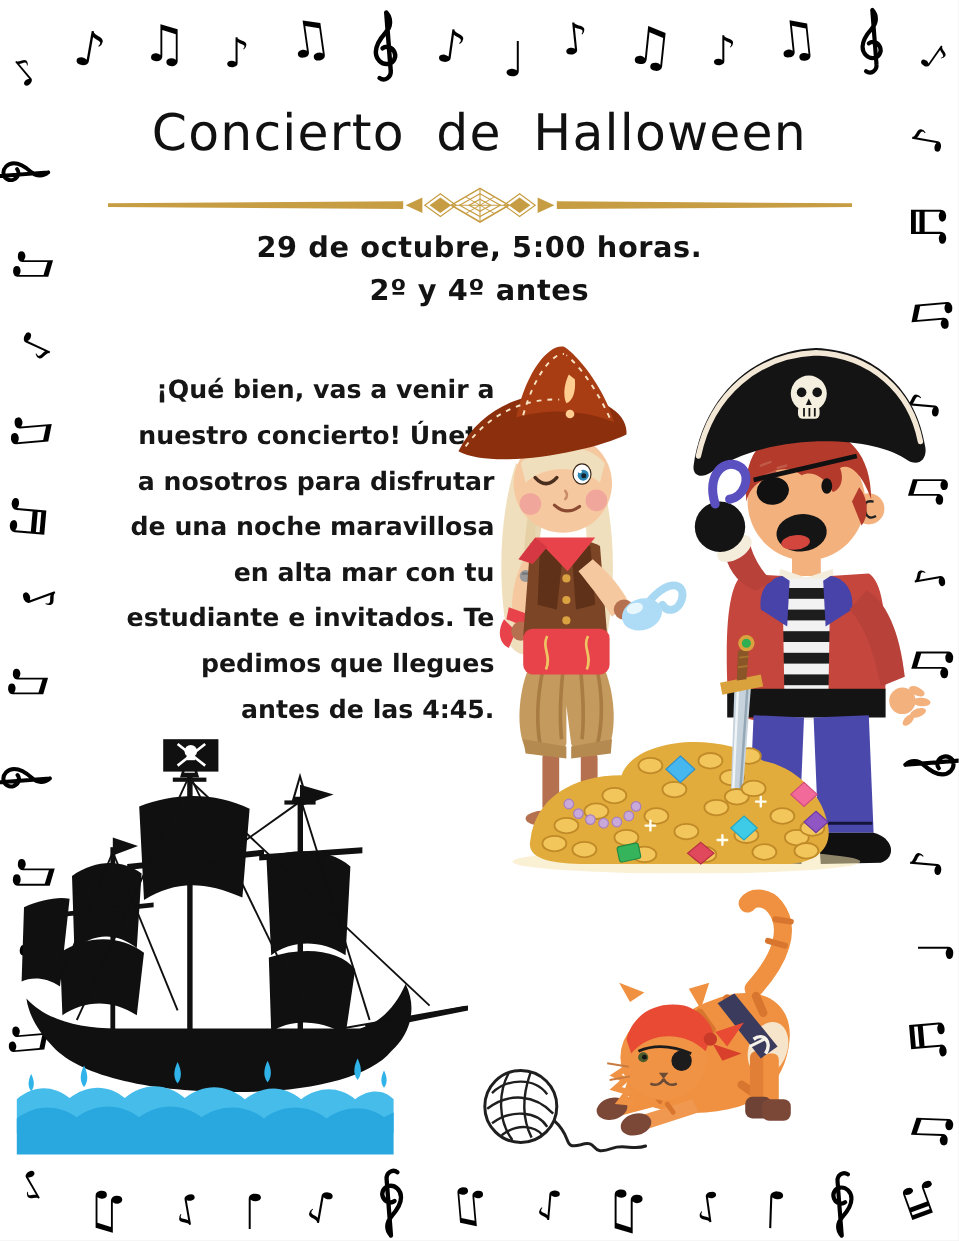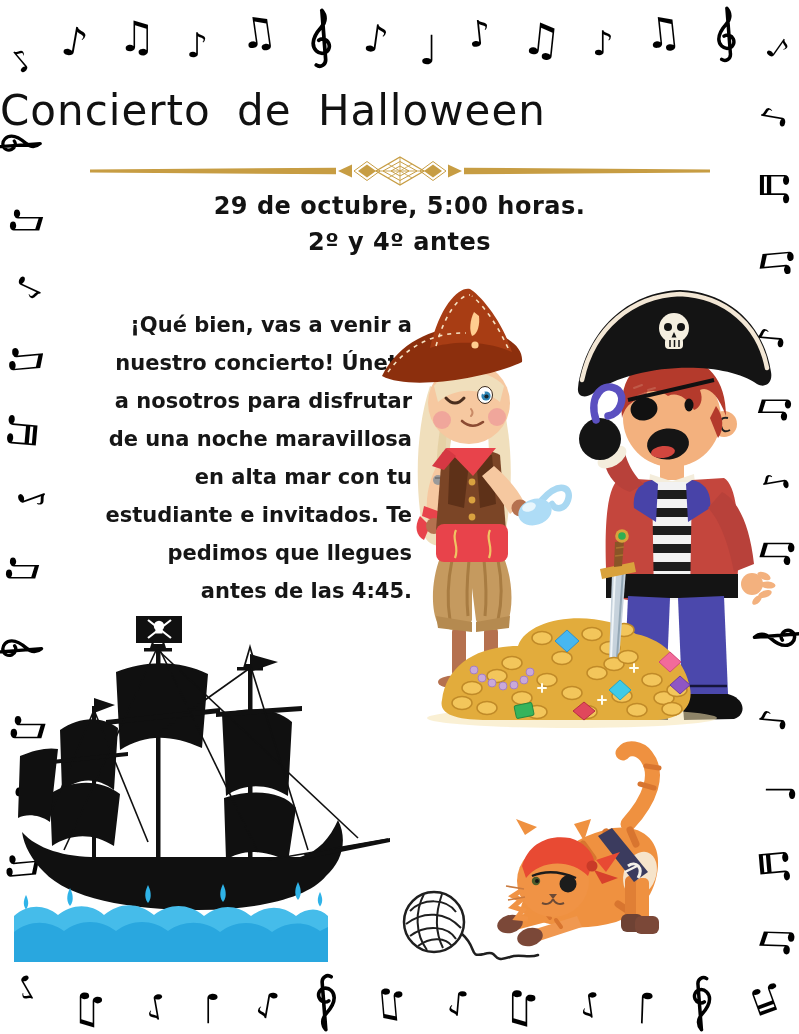--- a/index.html
+++ b/index.html
@@ -11,21 +11,21 @@
               align-items:flex-start;padding:6px 12px 0;}
   .border-bottom{left:0;right:0;bottom:0;height:84px;flex-direction:row;justify-content:space-between;
               align-items:flex-end;padding:0 16px 2px;}
   .border-left{left:0;top:115px;bottom:80px;width:78px;flex-direction:column;justify-content:space-between;
               align-items:flex-start;padding-left:4px;}
   .border-right{right:0;top:100px;bottom:70px;width:78px;flex-direction:column;justify-content:space-between;
               align-items:flex-end;padding-right:4px;}
   .bnote{display:block;line-height:1;color:#000;font-family:"DejaVu Sans",sans-serif;}
   
   .content{position:absolute;left:0;top:0;width:100%;z-index:2;}
-  .title{position:absolute;left:0;top:86px;width:100%;text-align:left;
+  .title{position:absolute;left:0;top:86px;width:100%;text-align:center;
          font-size:42px;font-weight:400;letter-spacing:1px;word-spacing:12px;color:#111;}
   .divider{position:absolute;left:90px;top:154px;}
   .dateline{position:absolute;left:0;top:192px;width:100%;text-align:center;
             font-size:24px;font-weight:bold;letter-spacing:.5px;}
   .gradeline{position:absolute;left:0;top:228px;width:100%;text-align:center;
             font-size:24px;font-weight:bold;letter-spacing:.5px;}
   .para{position:absolute;left:52px;top:306px;width:360px;text-align:right;
         font-size:21px;font-weight:bold;line-height:38px;white-space:nowrap;color:#161616;}
   
   .illus{position:absolute;z-index:3;}

